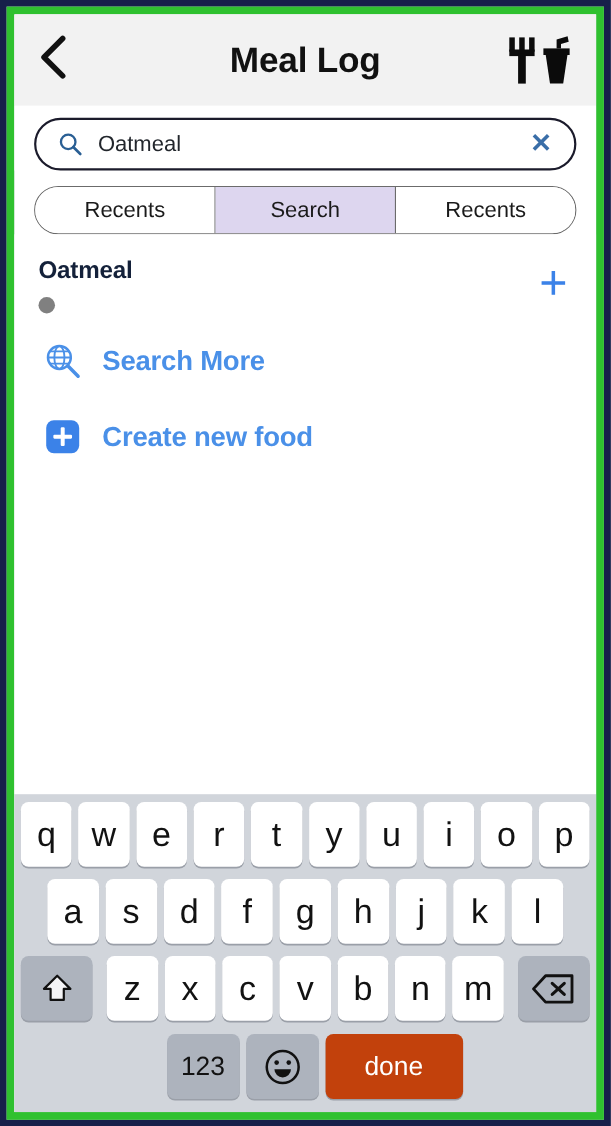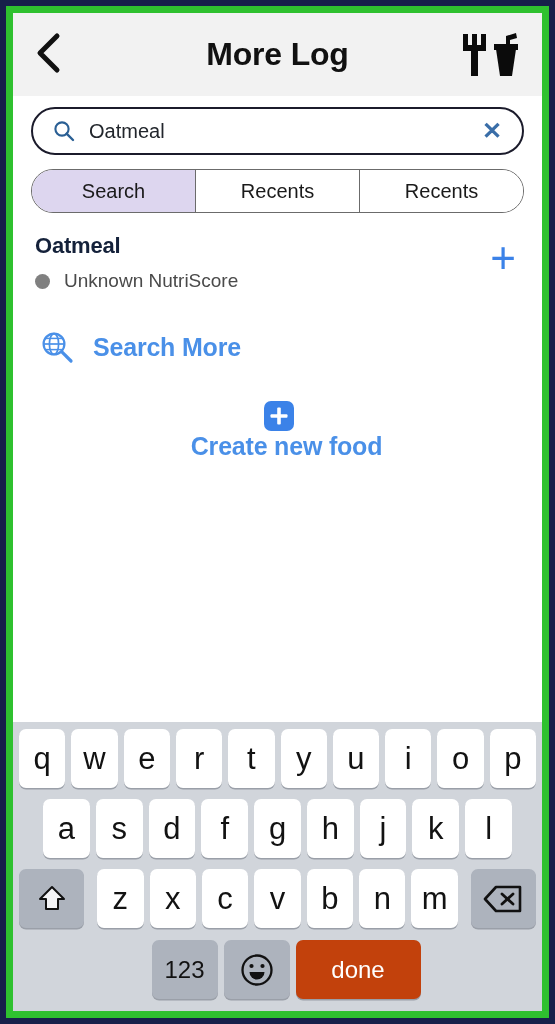--- a/index.html
+++ b/index.html
@@ -94,30 +94,30 @@
     background:#808080; flex:0 0 auto; margin-right:14px;
   }
   .food-sub-label{ font-size:19px; color:#4a4a4a; }
   #add-food-button{
     flex:0 0 auto; color:#3b82e8; font-size:44px; line-height:34px;
     font-weight:300; cursor:pointer; margin-top:8px; margin-right:4px;
   }
 
   .action-row{
     display:flex; align-items:center; cursor:pointer;
-    margin-top:38px; padding-left:2px;
+    margin-top:26px; padding-left:2px;
   }
   .action-row .act-icon{
     flex:0 0 auto; width:40px; display:flex; align-items:center; justify-content:center;
   }
   .action-label{
     font-size:25px; font-weight:bold; color:#4a90e8;
     margin-left:16px; letter-spacing:-.2px;
   }
-  #create-food-row{ margin-top:36px;flex-direction:column; }
+  #create-food-row{ margin-top:36px; }
 
   
   #keyboard{
     flex:0 0 auto; background:#d1d5db;
     padding:7px 3px 12px 3px;
   }
   .krow{ display:flex; justify-content:center; margin-bottom:11px; }
   .krow:last-child{ margin-bottom:0; }
   .key{
     background:#fff; border-radius:7px;
@@ -152,21 +152,21 @@
     <div id="screen">
 
       <div id="header">
         <div id="back-button">
           <span>
             <svg width="26" height="42" viewBox="0 0 26 42" aria-hidden="true">
               <polyline points="22,4 5,21 22,38" fill="none" stroke="#111" stroke-width="5" stroke-linecap="round" stroke-linejoin="round"></polyline>
             </svg>
           </span>
         </div>
-        <div id="page-title">More Log</div>
+        <div id="page-title">Meal Log</div>
         <div id="meal-icon">
           <svg width="58" height="46" viewBox="0 0 58 46" aria-hidden="true">
 
             <rect x="3" y="2" width="5" height="13" fill="#0b0b0b"></rect>
             <rect x="12" y="2" width="5" height="13" fill="#0b0b0b"></rect>
             <rect x="21" y="2" width="5" height="13" fill="#0b0b0b"></rect>
             <rect x="3" y="13" width="23" height="6" fill="#0b0b0b"></rect>
             <rect x="11" y="17" width="7" height="27" fill="#0b0b0b"></rect>
 
             <path d="M36 17 L56 17 L52 44 L40 44 Z" fill="#0b0b0b"></path>
@@ -183,33 +183,32 @@
               <circle cx="9" cy="9" r="6.6" fill="none" stroke="#2a5f94" stroke-width="2.1"></circle>
               <line x1="13.6" y1="13.6" x2="20" y2="20" stroke="#2a5f94" stroke-width="2.4" stroke-linecap="round"></line>
             </svg>
           </span>
           <input id="search-input" type="text" value="Oatmeal" style="">
           <span id="clear-search">✕</span>
         </div>
       </div>
 
       <div id="tabs">
+        <div class="tab">Recents</div>
         <div class="tab active">Search</div>
-        <div class="tab">Recents</div>
         <div class="tab">Recents</div>
       </div>
 
       <div id="results">
 
         <div class="food-row">
           <div class="food-info">
             <div class="food-name">Oatmeal</div>
             <div class="food-sub">
               <span class="nutri-dot"></span>
-              <span class="food-sub-label">Unknown NutriScore</span>
             </div>
           </div>
           <div id="add-food-button">+</div>
         </div>
 
         <div class="action-row" id="search-more-row">
           <span class="act-icon">
             <svg width="34" height="34" viewBox="0 0 34 34" aria-hidden="true">
               <circle cx="14" cy="14" r="10.4" fill="none" stroke="#4a90e8" stroke-width="2.2"></circle>
               <ellipse cx="14" cy="14" rx="4.6" ry="10.4" fill="none" stroke="#4a90e8" stroke-width="1.7"></ellipse>

